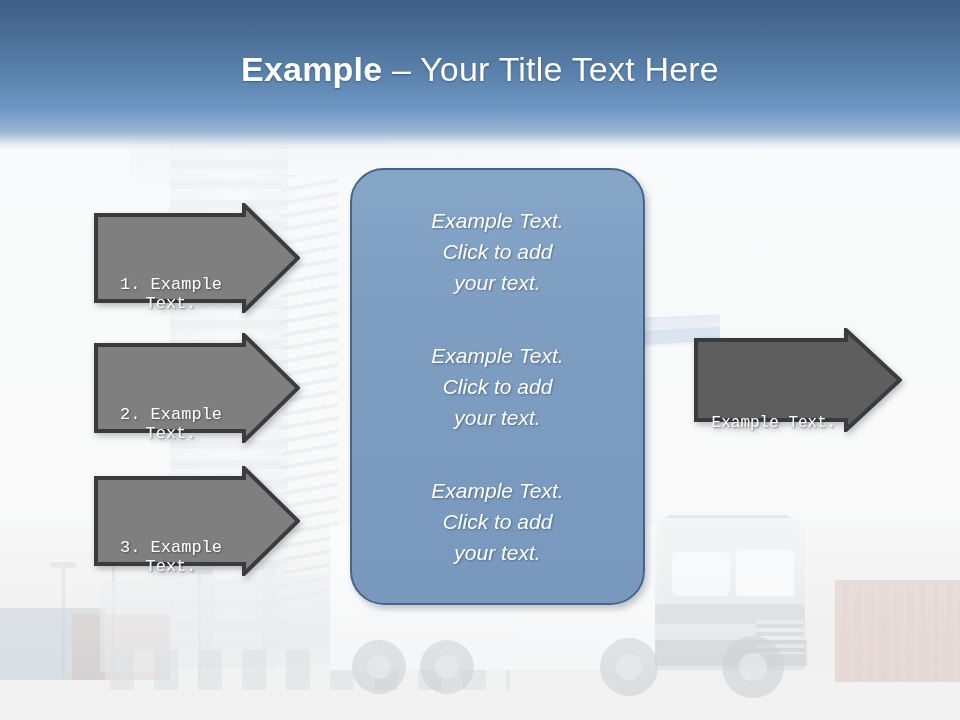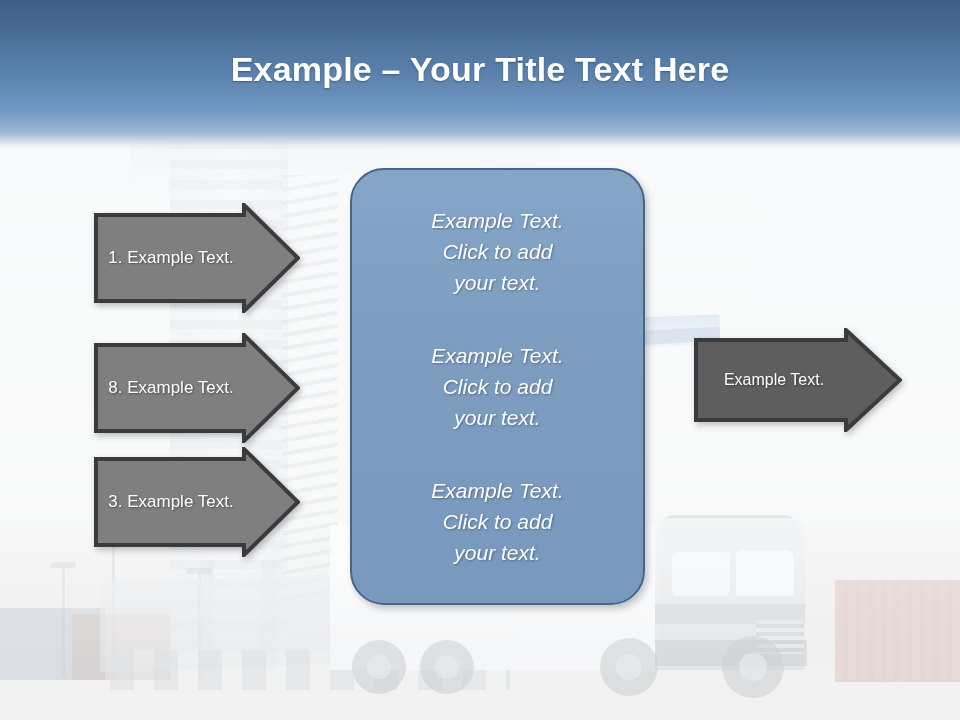--- a/index.html
+++ b/index.html
@@ -272,48 +272,49 @@
     top: 48px;
     text-align: center;
     color: #ffffff;
     font-size: 34px;
     line-height: 42px;
     letter-spacing: 0.2px;
     text-shadow: 0 1px 2px rgba(22,44,70,0.45);
     white-space: nowrap;
   }
   .slide-title .title-strong { font-weight: bold; }
-  .slide-title .title-rest   { font-weight: bold; }
+  .slide-title .title-rest   { font-weight: normal; }
 
   
   .arrow {
     position: absolute;
     display: flex;
-    align-items: center;
+    align-items: flex-end;
     box-sizing: border-box;
     filter: drop-shadow(2px 3px 3px rgba(40,45,55,0.30));
+    font-family: Liberation Mono, monospace;
   }
   .arrow-shape {
     position: absolute;
     inset: 0;
   }
   .arrow-label {
     position: relative;
     z-index: 2;
     width: 100%;
     color: #ffffff;
     font-size: 17px;
     text-align: center;
     text-shadow: 1px 1px 2px rgba(30,32,36,0.55);
     padding-right: 52px;
     box-sizing: border-box;
   }
   .arrow-left-1 { left: 94px; top: 203px; width: 206px; height: 110px; }
   .arrow-left-2 { left: 94px; top: 333px; width: 206px; height: 110px; }
-  .arrow-left-3 { left: 94px; top: 447px; width: 206px; height: 110px; }
+  .arrow-left-3 { left: 94px; top: 466px; width: 206px; height: 110px; }
   .arrow-right-1 {
     left: 694px; top: 328px; width: 208px; height: 104px;
   }
   .arrow-right-1 .arrow-label { padding-right: 48px; font-size: 16px; }
 
   
   .center-panel {
     position: absolute;
     left: 350px;
     top: 168px;
@@ -398,21 +399,21 @@
     <svg class="arrow-shape" viewBox="0 0 206 110" preserveAspectRatio="none">
       <polygon points="2,12 150,12 150,2 204,55 150,108 150,98 2,98" fill="#7f7f7f" stroke="#3b3b3d" stroke-width="4" stroke-linejoin="miter"></polygon>
     </svg>
     <div class="arrow-label">1. Example Text.</div>
   </div>
 
   <div class="arrow arrow-left-2">
     <svg class="arrow-shape" viewBox="0 0 206 110" preserveAspectRatio="none">
       <polygon points="2,12 150,12 150,2 204,55 150,108 150,98 2,98" fill="#7f7f7f" stroke="#3b3b3d" stroke-width="4" stroke-linejoin="miter"></polygon>
     </svg>
-    <div class="arrow-label">8. Example Text.</div>
+    <div class="arrow-label">2. Example Text.</div>
   </div>
 
   <div class="arrow arrow-left-3">
     <svg class="arrow-shape" viewBox="0 0 206 110" preserveAspectRatio="none">
       <polygon points="2,12 150,12 150,2 204,55 150,108 150,98 2,98" fill="#7f7f7f" stroke="#3b3b3d" stroke-width="4" stroke-linejoin="miter"></polygon>
     </svg>
     <div class="arrow-label">3. Example Text.</div>
   </div>
 
   <div class="center-panel">

